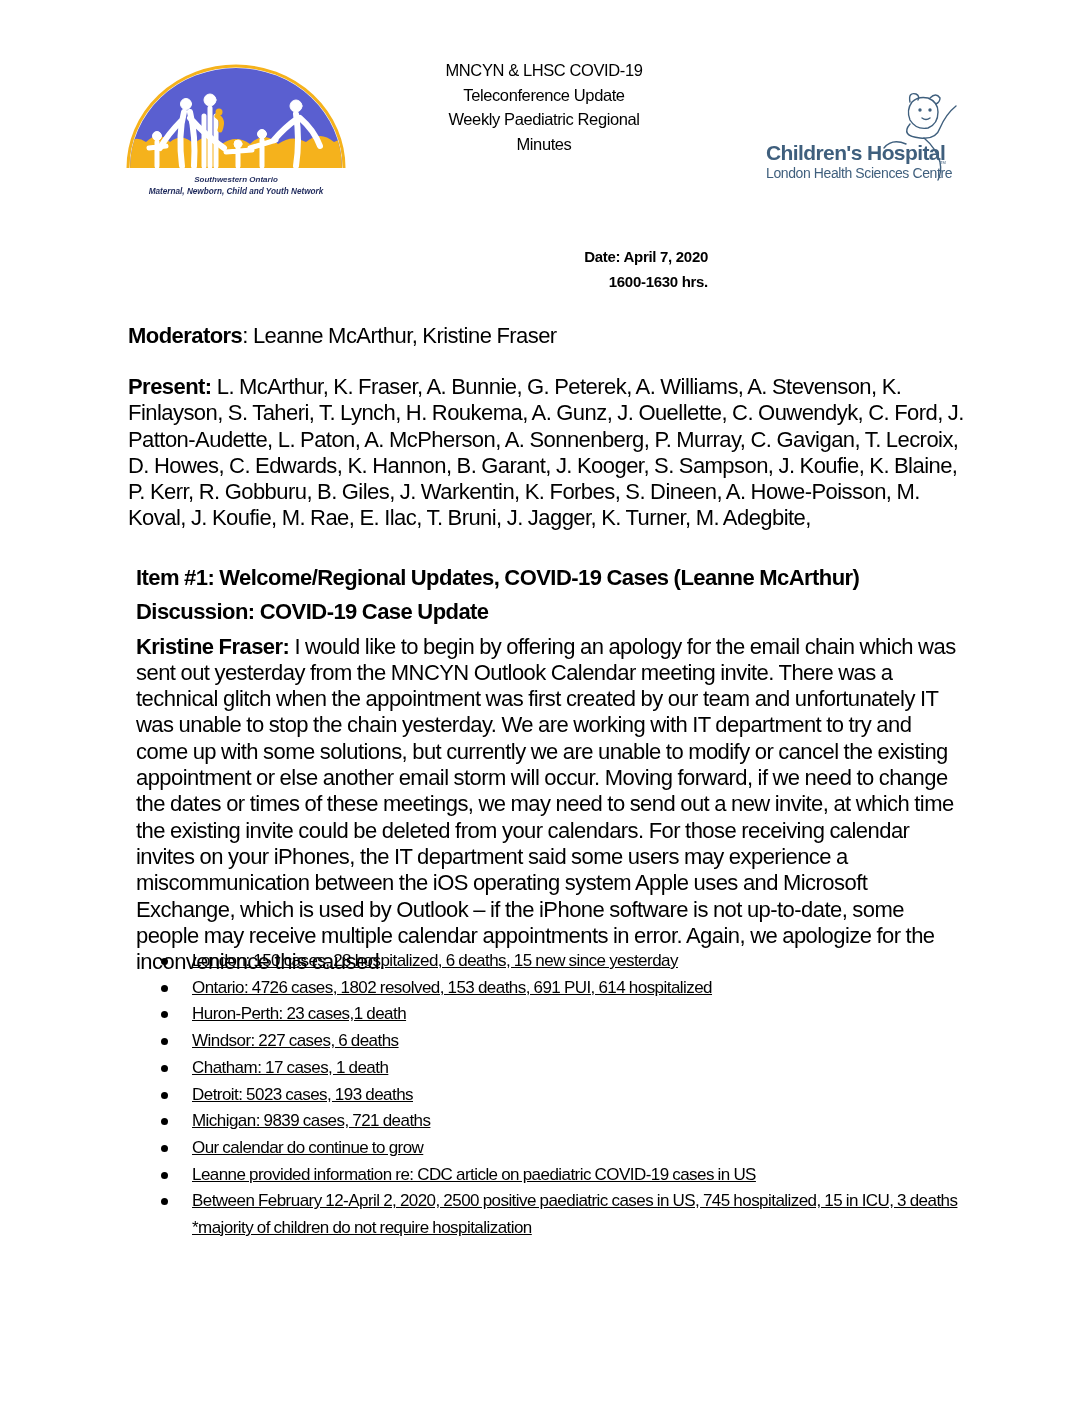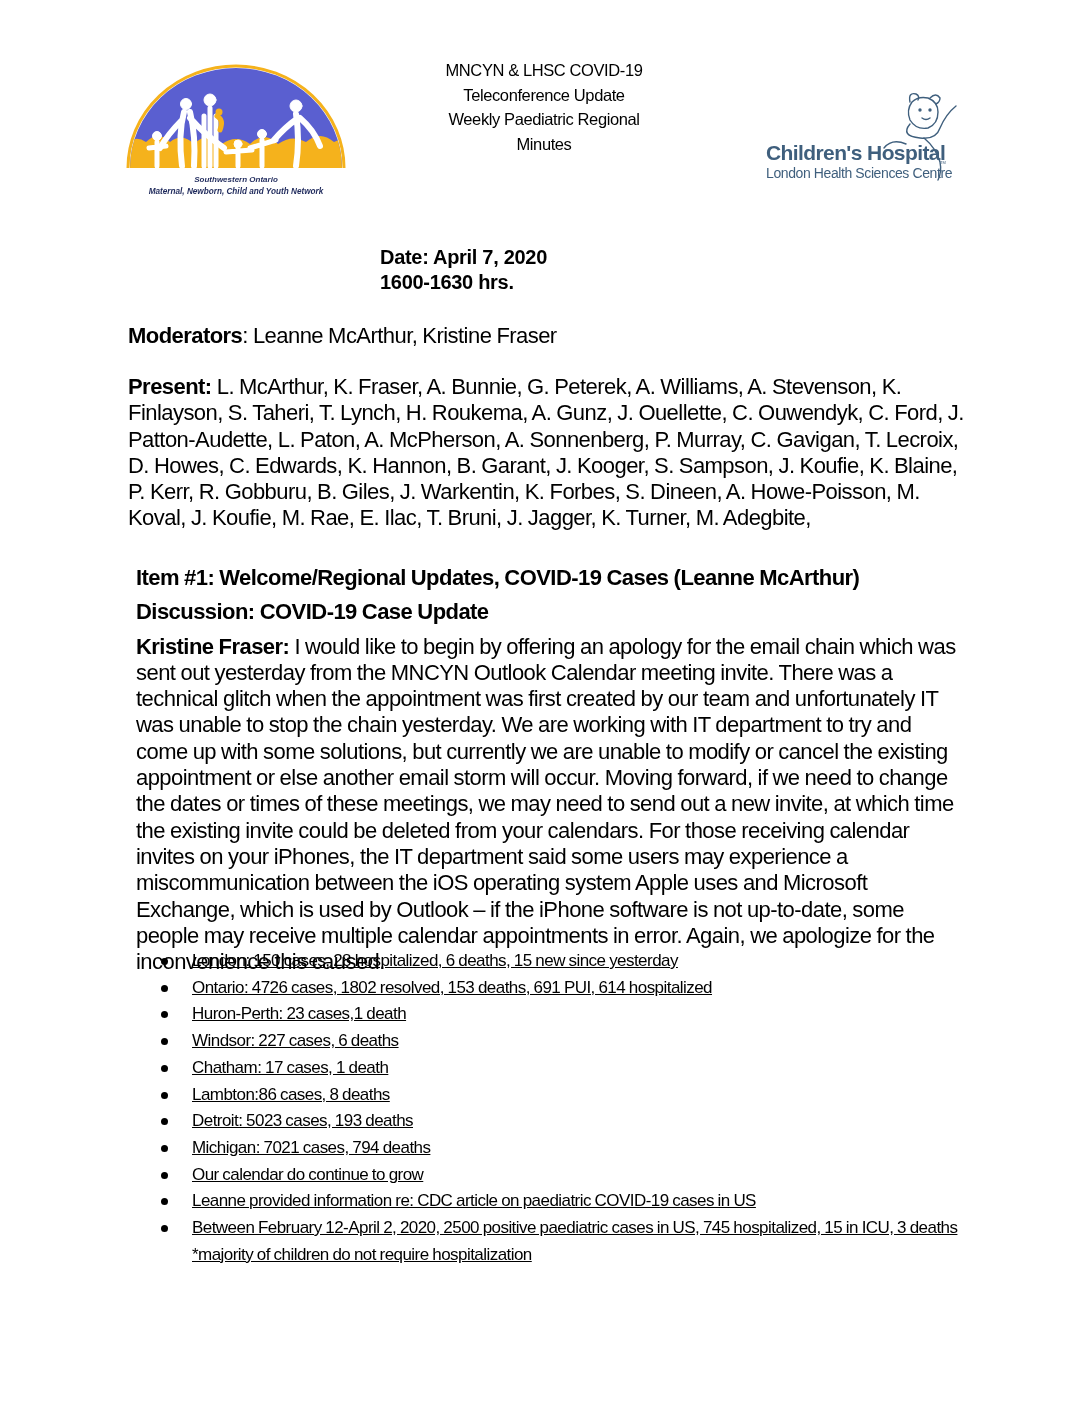--- a/index.html
+++ b/index.html
@@ -10,21 +10,21 @@
     .page { position: absolute; left: 0; top: 0; width: 1088px; height: 1408px; }
     .logo-left { position: absolute; left: 124px; top: 64px; width: 224px; height: 136px; }
     .logo-right { position: absolute; left: 760px; top: 88px; width: 200px; height: 100px; }
     .title-block {
       position: absolute; left: 380px; top: 58px; width: 328px;
       text-align: center; font-size: 16.5px; line-height: 24.5px;
       font-family: "Liberation Sans", sans-serif; letter-spacing: -0.4px;
     }
     .date-block {
       position: absolute; left: 380px; top: 245px; width: 328px;
-      text-align: left; font-size: 20px; line-height: 24.5px; font-weight: bold;
+      text-align: right; font-size: 15px; line-height: 24.5px; font-weight: bold;
       letter-spacing: -0.3px;
     }
     .body-text {
       position: absolute; left: 128px; width: 840px;
       font-size: 22px; line-height: 26.3px; letter-spacing: -0.55px;
       word-spacing: -0.5px;
     }
     .moderators { top: 323px; }
     .present { top: 374px; }
     .item { top: 557px; }
@@ -118,21 +118,20 @@
     <p><b>Discussion: COVID-19 Case Update</b></p>
     <p><b>Kristine Fraser:</b><span> I would like to begin by offering an apology for the email chain which was sent out yesterday from the MNCYN Outlook Calendar meeting invite.  There was a technical glitch when the appointment was first created by our team and unfortunately IT was unable to stop the chain yesterday.  We are working with IT department to try and come up with some solutions, but currently we are unable to modify or cancel the existing appointment or else another email storm will occur.  Moving forward, if we need to change the dates or times of these meetings, we may need to send out a new invite, at which time the existing invite could be deleted from your calendars.  For those receiving calendar invites on your iPhones, the IT department said some users may experience a miscommunication between the iOS operating system Apple uses and Microsoft Exchange, which is used by Outlook – if the iPhone software is not up-to-date, some people may receive multiple calendar appointments in error.  Again, we apologize for the inconvenience this caused.</span></p>
   </div>
 
   <ul class="bullets">
     <li><span class="dot"></span><span>London:  150 cases, 28 hospitalized, 6 deaths, 15 new since yesterday</span></li>
     <li><span class="dot"></span><span>Ontario:  4726 cases, 1802 resolved, 153 deaths, 691 PUI, 614 hospitalized</span></li>
     <li><span class="dot"></span><span>Huron-Perth: 23 cases,1 death</span></li>
     <li><span class="dot"></span><span>Windsor: 227 cases, 6 deaths</span></li>
     <li><span class="dot"></span><span>Chatham:  17 cases, 1 death</span></li>
-    <li><span class="dot"></span><span>Lambton:86 cases, 8 deaths</span></li>
     <li><span class="dot"></span><span>Detroit:  5023 cases, 193 deaths</span></li>
-    <li><span class="dot"></span><span>Michigan:  7021 cases, 794 deaths</span></li>
+    <li><span class="dot"></span><span>Michigan:  9839 cases, 721 deaths</span></li>
     <li><span class="dot"></span><span>Our calendar do continue to grow</span></li>
     <li><span class="dot"></span><span>Leanne provided information re: CDC article on paediatric COVID-19 cases in US</span></li>
     <li><span class="dot"></span><span>Between February 12-April 2, 2020, 2500 positive paediatric cases in US, 745 hospitalized, 15 in ICU, 3 deaths *majority of children do not require hospitalization</span></li>
   </ul>
 
 </div>
 
 </body></html>

